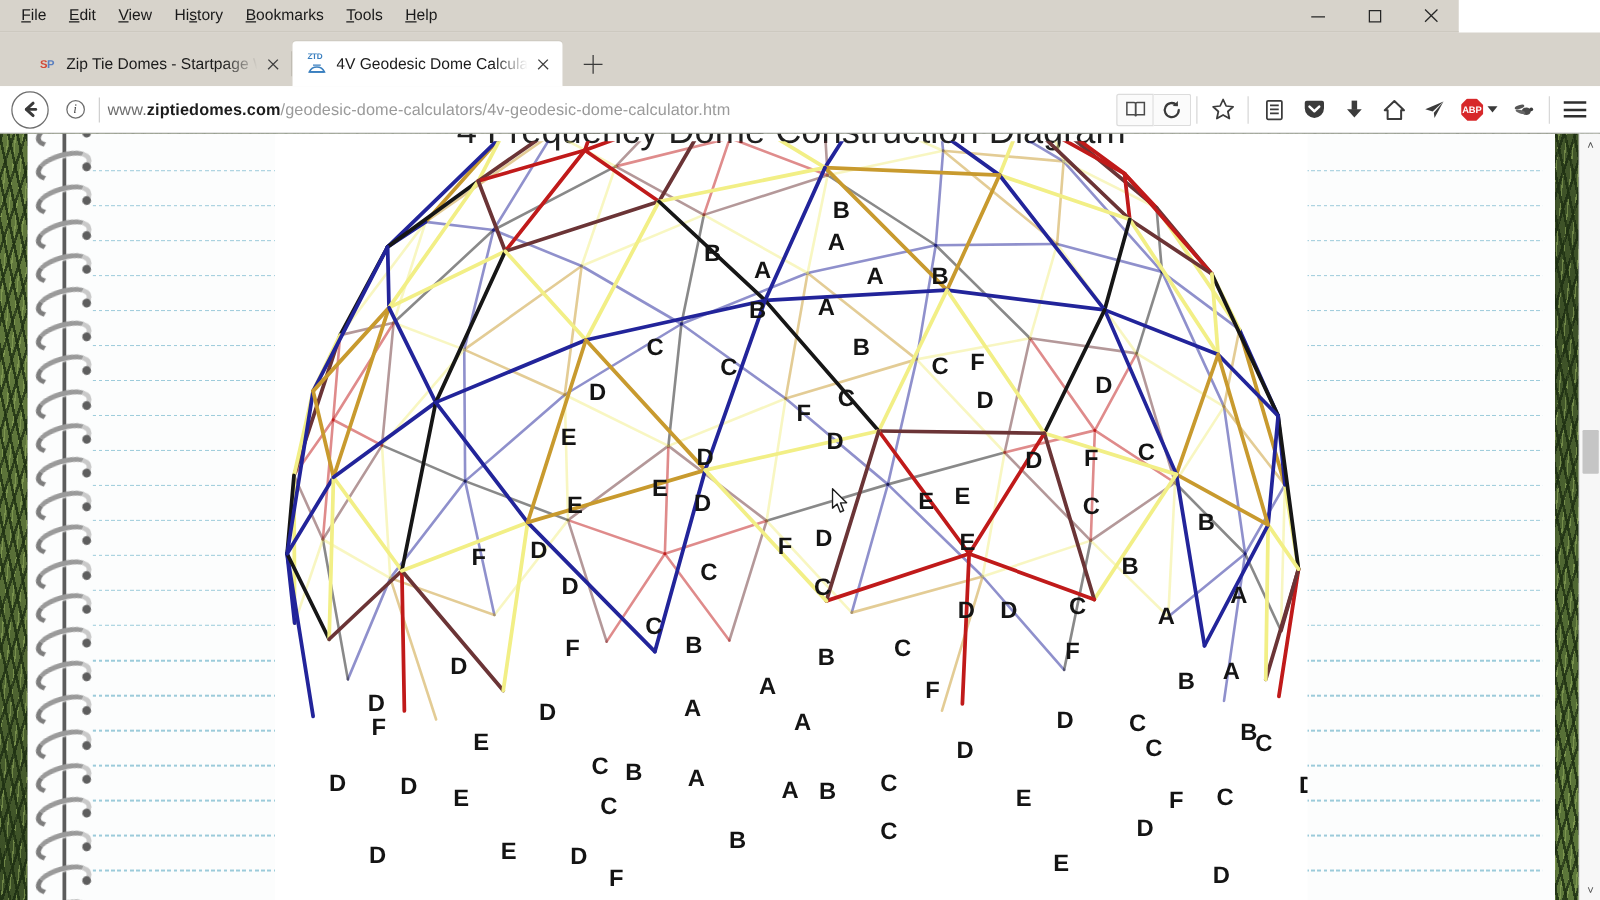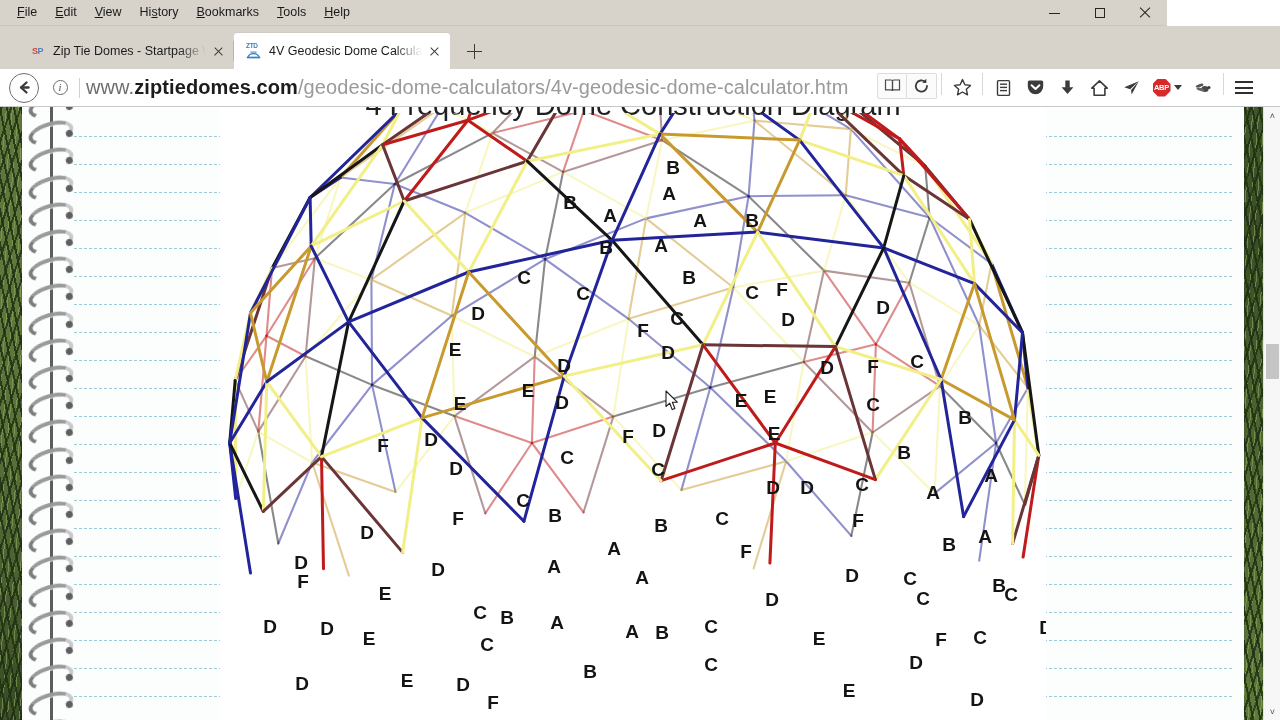--- a/index.html
+++ b/index.html
@@ -104,26 +104,26 @@
   .id-icon {
     width: 26px; margin-left: 8px; display: flex; align-items: center; justify-content: center;
   }
   .id-circle {
     width: 15px; height: 15px; border: 1.3px solid #6d6d6d; border-radius: 50%;
     display: flex; align-items: center; justify-content: center;
     font-size: 10.5px; font-family: "Liberation Serif", serif; color: #4a4a4a; font-style: italic;
   }
   .url-sep { width:1px; height:20px; background:#d0d0d0; margin:0 6px; }
   .url-text {
-    flex: 1 1 auto; font-size: 20px; color: #9a9a9a; white-space: nowrap; overflow: hidden;
+    flex: 1 1 auto; font-size: 13px; color: #9a9a9a; white-space: nowrap; overflow: hidden;
     letter-spacing: 0.1px;
   }
   .url-text .host { color: #1c1c1c; font-weight: 700; }
   .url-text .host .www { color: #6e6e6e; font-weight: 400; }
-  .nav-icons { display: flex; gap: 0; padding-right: 20px; }
+  .nav-icons { display: flex; align-items: center; gap: 0; padding-right: 4px; }
   .nav-icon {
     width: 32px; height: 30px; display: flex; align-items: center; justify-content: center;
     color: #3a3a3a;
   }
   .nav-icon.readerbox { background:#fbfbfb; border:1px solid #dcdcdc; border-radius:2px 0 0 2px; width:30px; height:26px;}
   .nav-icon.reloadbox { background:#fbfbfb; border:1px solid #dcdcdc; border-left:none; border-radius:0 2px 2px 0; width:30px; height:26px;}
   .abp-badge {
     width: 18px; height: 18px; background: #d7282a; color: #fff; font-size: 7.5px;
     font-weight: bold; display: flex; align-items: center; justify-content: center;
     border-radius: 3px; letter-spacing: -0.2px;

